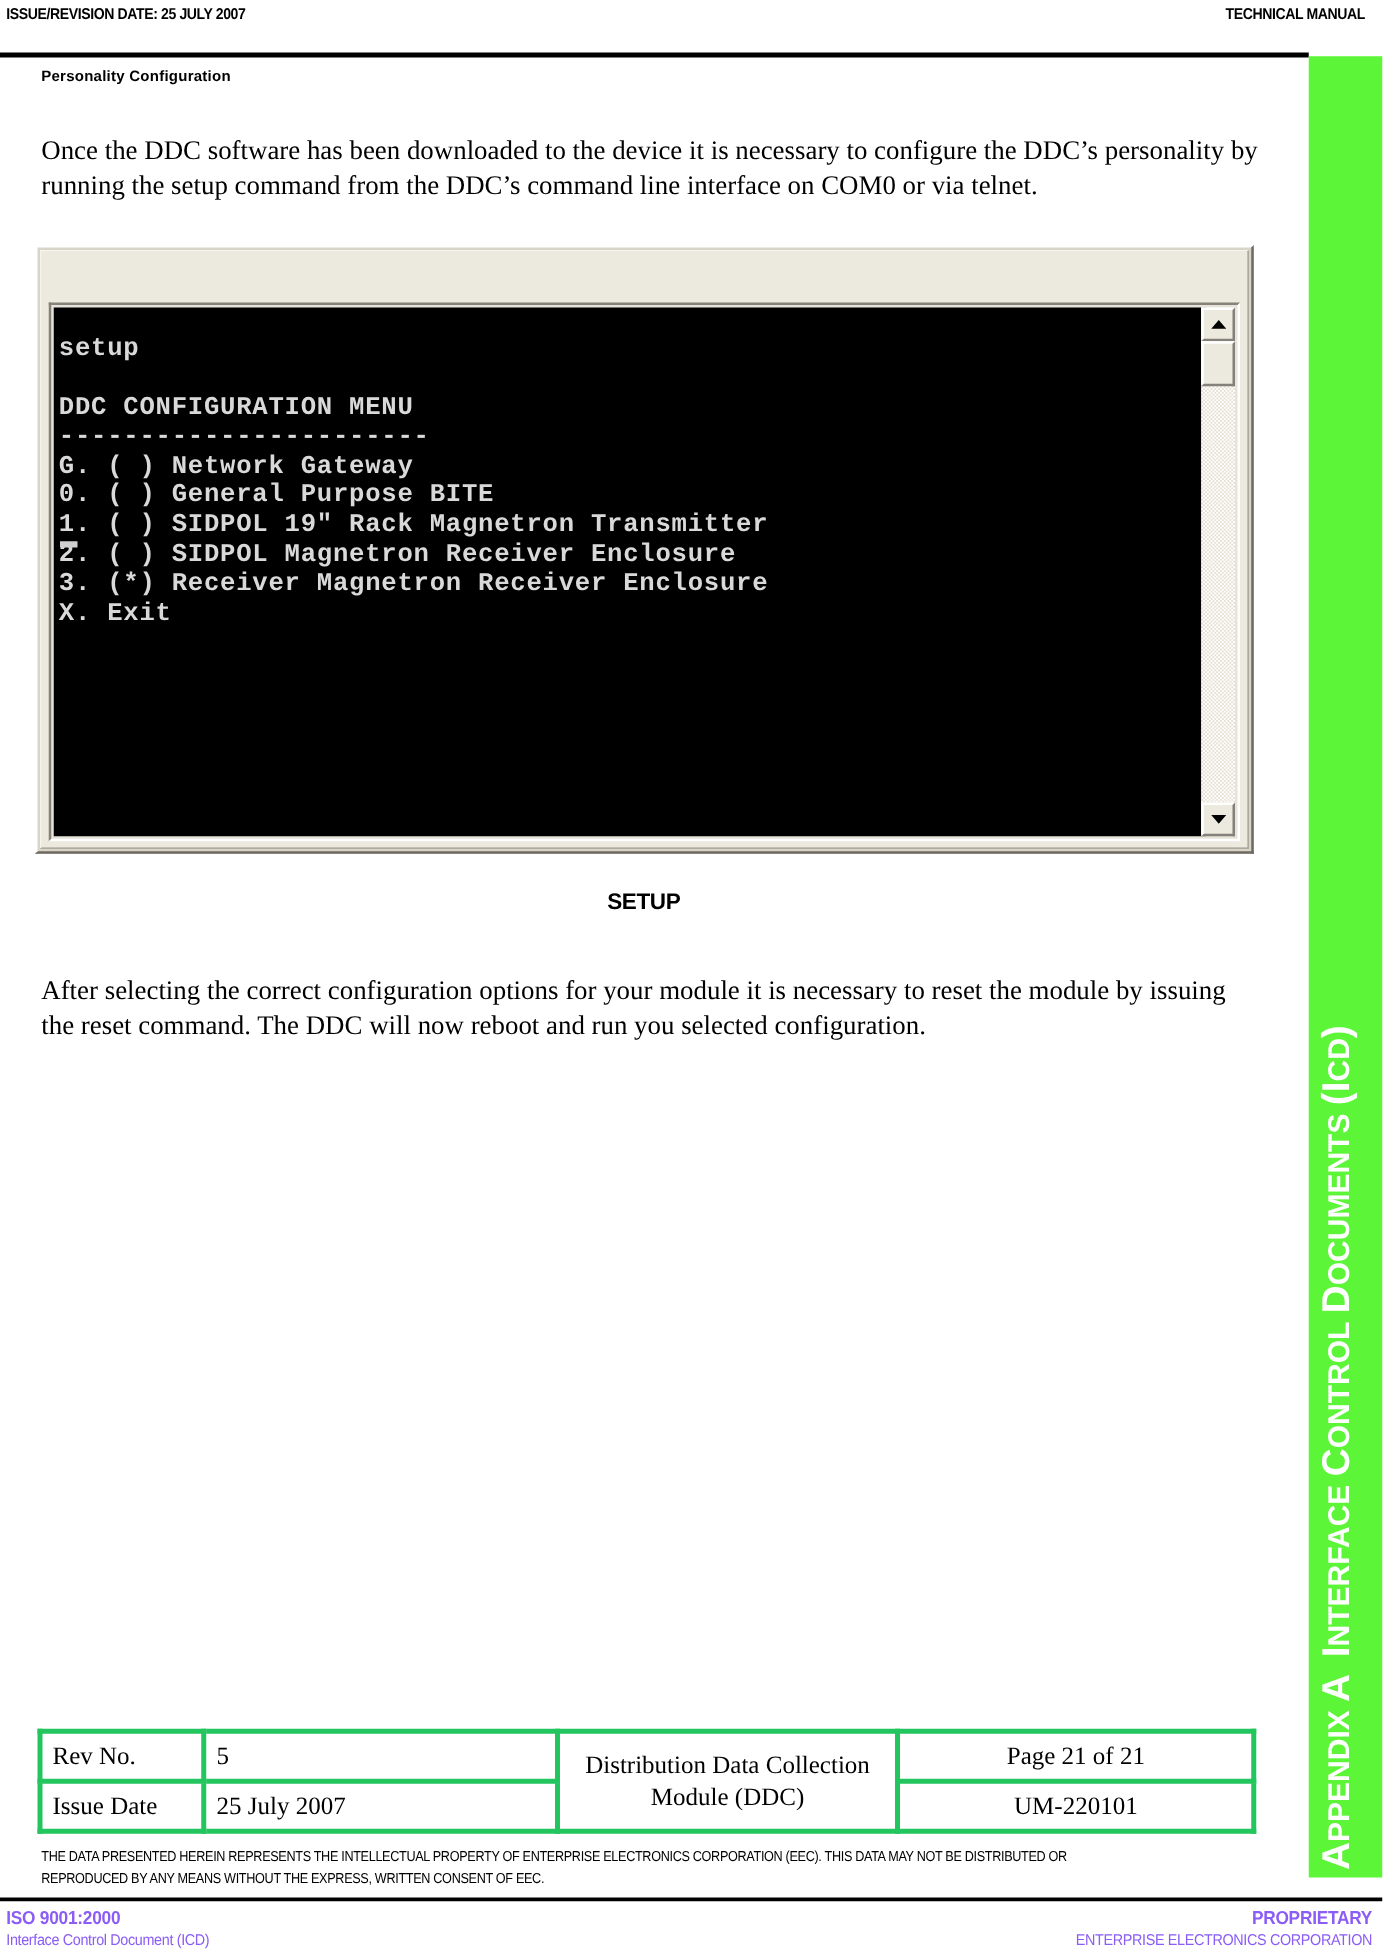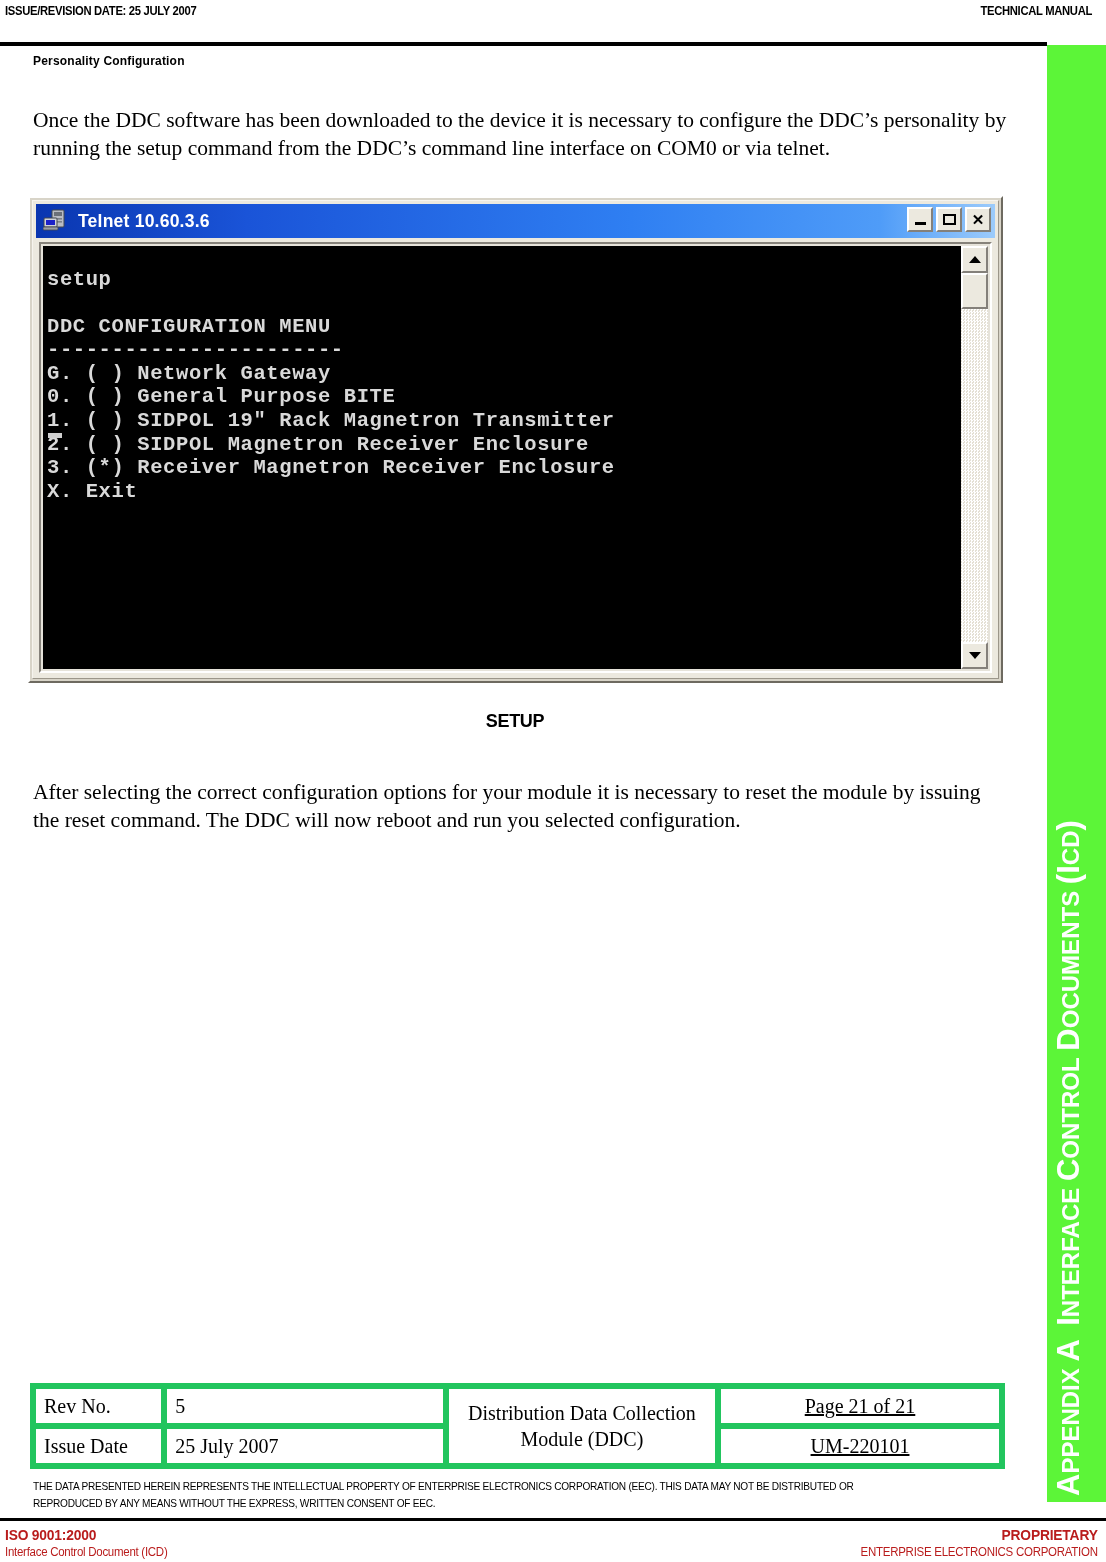--- a/index.html
+++ b/index.html
@@ -316,30 +316,30 @@
   #footer-table {
     position: absolute;
     left: 30px;
     top: 1383px;
     width: 975px;
     border-collapse: collapse;
     font-family: "Liberation Serif", serif;
     font-size: 20px;
   }
   #footer-table td {
-    border: 6px solid #22c55e;
+    border: 4px solid #22c55e;
     padding: 4px 8px;
     vertical-align: middle;
     height: 40px;
     box-sizing: border-box;
   }
   td.c-label { width: 140px; text-align: left; }
   td.c-value { width: 310px; text-align: left; }
   td.c-mid   { width: 292px; text-align: center; line-height: 26px; }
-  td.c-right { width: 310px; text-align: center; text-decoration: underline; }
+  td.c-right { width: 310px; text-align: center; }
 
   
   #proprietary-notice {
     position: absolute;
     left: 33px;
     top: 1478px;
     width: 1010px;
     font-family: "Liberation Sans", sans-serif;
     font-size: 11.5px;
     line-height: 17px;
@@ -355,21 +355,21 @@
     left: 0;
     top: 1518px;
     width: 1106px;
     height: 3px;
     background: #000;
   }
   #footer-left, #footer-right {
     position: absolute;
     top: 1526px;
     font-family: "Liberation Sans", sans-serif;
-    color: #b91c1c;
+    color: #8b5cf6;
   }
   #footer-left { left: 5px; text-align: left; }
   #footer-right { right: 8px; text-align: right; }
   .ft-line1 {
     display: block;
     font-weight: bold;
     font-size: 15px;
     letter-spacing: -0.2px;
     transform: scaleX(0.92);
   }
@@ -400,46 +400,20 @@
   </div>
 </div>
 
 <div id="section-title">Personality Configuration</div>
 
 <div class="body-para" id="para-1">Once the DDC software has been downloaded to the device it is necessary to configure the DDC’s personality by running the setup command from the DDC’s command line interface on COM0 or via telnet.</div>
 
 <div id="telnet-window">
   <div id="telnet-window-inner">
 
-    <div id="titlebar">
-      <span id="titlebar-icon">
-        <svg width="26" height="24" viewBox="0 0 26 24" xmlns="http://www.w3.org/2000/svg">
-          <rect x="9" y="1" width="12" height="17" rx="1" fill="#b9bcc4" stroke="#45484f" stroke-width="1"></rect>
-          <rect x="11" y="3" width="8" height="4" fill="#6b7078"></rect>
-          <rect x="11" y="9" width="8" height="1.6" fill="#7d828a"></rect>
-          <rect x="11" y="12" width="8" height="1.6" fill="#7d828a"></rect>
-          <rect x="1" y="9" width="13" height="9" rx="1" fill="#cfd2d8" stroke="#45484f" stroke-width="1"></rect>
-          <rect x="3" y="11" width="9" height="5" fill="#1b20c8"></rect>
-          <rect x="0" y="18" width="15" height="3" rx="1" fill="#9b9ea6" stroke="#45484f" stroke-width="0.8"></rect>
-        </svg>
-      </span>
-      <span id="title-text">Telnet 10.60.3.6</span>
-
-      <div id="window-buttons">
-        <div class="win-btn">
-            <i class="glyph-min"></i>
-          </div>
-        <div class="win-btn">
-            <i class="glyph-max"></i>
-          </div>
-        <div class="win-btn">
-            <span>✕</span>
-          </div>
-      </div>
-    </div>
 
     <div id="terminal">
       <div id="terminal-screen">
         <pre id="terminal-text">setup
 
 DDC CONFIGURATION MENU
 -----------------------
 G. ( ) Network Gateway
 0. ( ) General Purpose BITE
 1. ( ) SIDPOL 19" Rack Magnetron Transmitter

